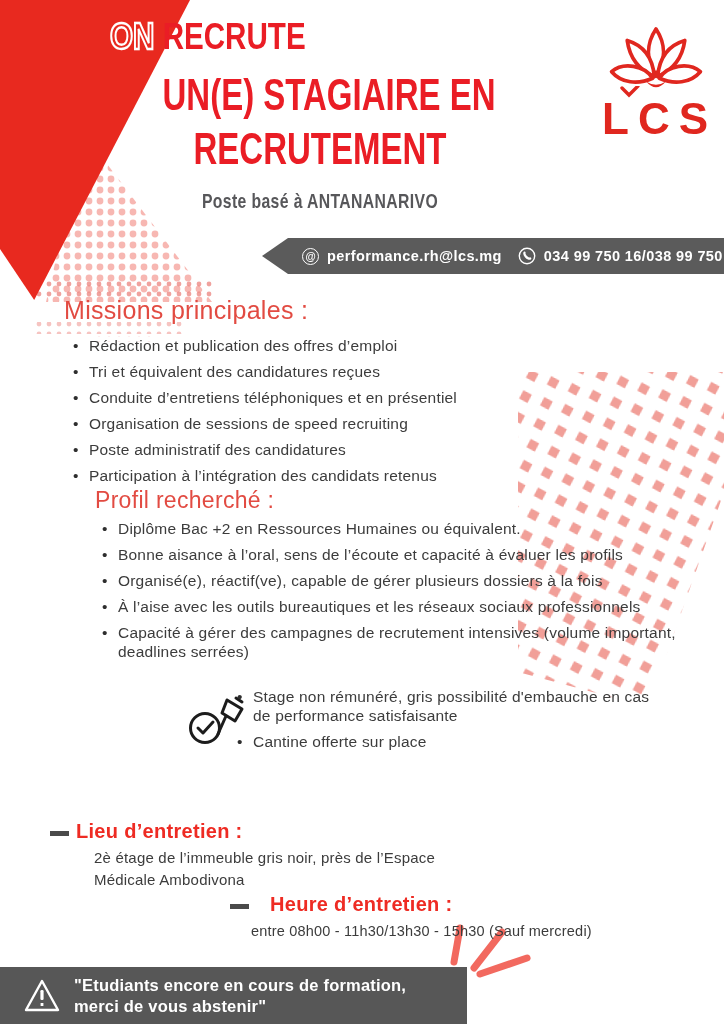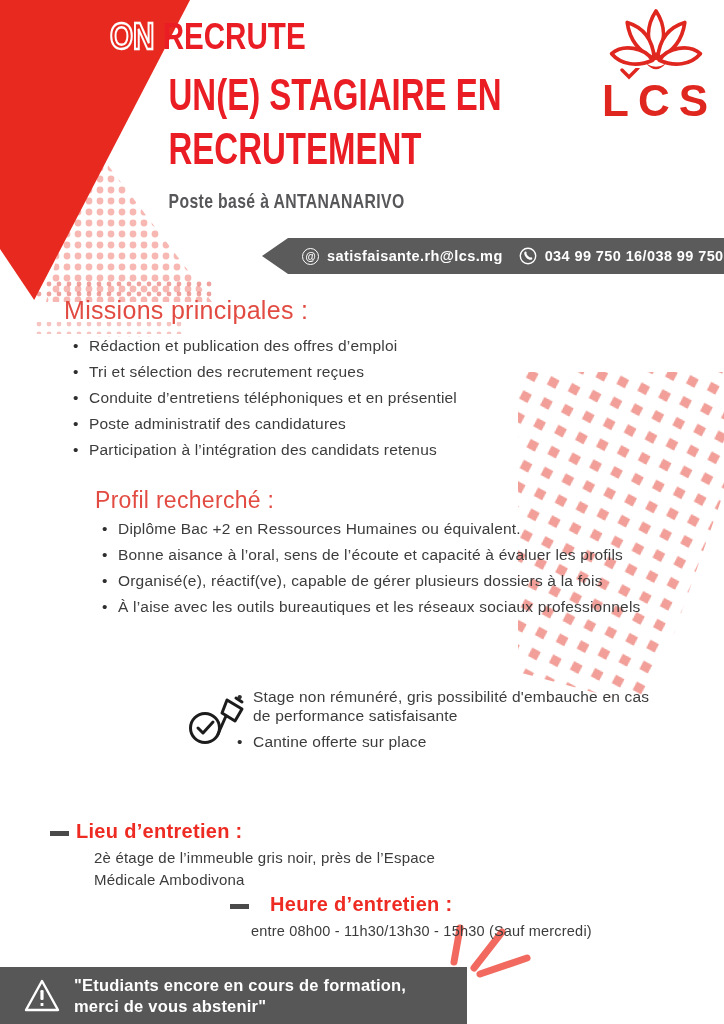--- a/index.html
+++ b/index.html
@@ -20,28 +20,28 @@
 
   
   .pennant{left:0;top:0;width:190px;height:300px;background:var(--red);
     clip-path:polygon(0 0,100% 0,18% 100%,0 83%);z-index:2}
 
   
   .kicker{left:110px;top:16px;font-size:37px;font-weight:bold;white-space:nowrap;
     transform:scaleX(.8);transform-origin:left top;letter-spacing:0;z-index:3}
   .kicker .on{color:transparent;-webkit-text-stroke:2.4px #fff}
   .kicker .rest{color:var(--title-red)}
-  .titleblock{left:116px;top:68px;width:420px;z-index:3}
+  .titleblock{left:110px;top:68px;width:420px;text-align:center;z-index:3}
   .title-line{font-size:44px;font-weight:bold;color:var(--title-red);line-height:1.22;
     transform:scaleX(.75);transform-origin:center top;white-space:nowrap}
   .subtitle{margin-top:14px;font-size:21px;font-weight:bold;color:var(--subtitle);
     transform:scaleX(.75);transform-origin:center top;white-space:nowrap;letter-spacing:.5px}
 
   
-  .logo{left:596px;top:6px;width:120px;text-align:left;z-index:3}
+  .logo{left:596px;top:24px;width:120px;text-align:left;z-index:3}
   .logo-text{position:relative;font-size:44px;font-weight:bold;color:#e0271f;letter-spacing:9px;margin-top:-4px;padding-left:6px}
   .logo-check{position:absolute;left:24px;top:-8px}
 
   
   .contact{left:262px;top:238px;width:462px;height:36px;background:var(--banner);
     clip-path:polygon(0 50%,26px 0,100% 0,100% 100%,26px 100%);
     display:flex;align-items:center;padding-left:40px;gap:8px;z-index:3}
   .contact .txt{color:#fff;font-weight:bold;font-size:14.5px;letter-spacing:.4px;white-space:nowrap}
   .cicon{width:17px;height:17px;border:1.6px solid #fff;border-radius:50%;
     display:flex;align-items:center;justify-content:center;color:#fff;font-size:10.5px;font-weight:bold;flex:0 0 auto}
@@ -127,44 +127,46 @@
     </svg>
     <div class="logo-text">LCS
       <svg class="logo-check" width="20" height="12" viewBox="0 0 20 12">
         <path d="M2,2 L9,9 L18,0" fill="none" stroke="#e0271f" stroke-width="3.4" stroke-linecap="round"></path>
       </svg>
     </div>
   </div>
 
   <div class="abs contact">
     <span class="cicon">@</span>
-    <span class="txt">satisfaisante.rh@lcs.mg</span>
+    <span class="txt">performance.rh@lcs.mg</span>
     <span class="gap"></span>
     <svg width="18" height="18" viewBox="0 0 22 22" style="flex:0 0 auto">
       <circle cx="11" cy="11" r="9.4" fill="none" stroke="#fff" stroke-width="1.7"></circle>
       <path d="M7,6 C8,5.2 9,5.8 9.4,7 L9.1,8.4 C9.9,10.3 11.6,12 13.5,12.8 L14.9,12.5 C16.1,13 16.8,14 16,15 C14.4,16.4 11.3,15.4 9,13 C6.7,10.7 5.6,7.4 7,6 Z" fill="#fff"></path>
     </svg>
     <span class="txt">034 99 750 16/038 99 750 24</span>
   </div>
 
   <div class="abs sec-heading" style="left:64px;top:296px">Missions principales :</div>
   <ul class="abs blist" style="left:72px;top:337px;width:490px">
     <li>Rédaction et publication des offres d’emploi</li>
-    <li>Tri et sélection des recrutement reçues</li>
+    <li>Tri et équivalent des candidatures reçues</li>
     <li>Conduite d’entretiens téléphoniques et en présentiel</li>
+    <li>Organisation de sessions de speed recruiting</li>
     <li>Poste administratif des candidatures</li>
     <li>Participation à l’intégration des candidats retenus</li>
   </ul>
 
   <div class="abs sec-heading" style="left:95px;top:487px;font-size:23px">Profil recherché :</div>
   <ul class="abs blist" style="left:101px;top:520px;width:600px">
     <li>Diplôme Bac +2 en Ressources Humaines ou équivalent.</li>
     <li>Bonne aisance à l’oral, sens de l’écoute et capacité à évaluer les profils</li>
     <li>Organisé(e), réactif(ve), capable de gérer plusieurs dossiers à la fois</li>
     <li>À l’aise avec les outils bureautiques et les réseaux sociaux professionnels</li>
+    <li>Capacité à gérer des campagnes de recrutement intensives (volume important, deadlines serrées)</li>
   </ul>
 
   <svg class="abs" style="left:186px;top:692px;z-index:3" width="60" height="62" viewBox="0 0 60 62">
     <g fill="none" stroke="#1c1c1c" stroke-width="3" stroke-linecap="round" stroke-linejoin="round">
       <circle cx="19" cy="36" r="14.5"></circle>
       <path d="M12,36 L17,41 L27,30"></path>
       <path d="M41,8 L56,17 L49,29 L36,21 Z"></path>
       <path d="M40,24 L32,42"></path>
       <path d="M50,6 L56,10"></path>
     </g>

